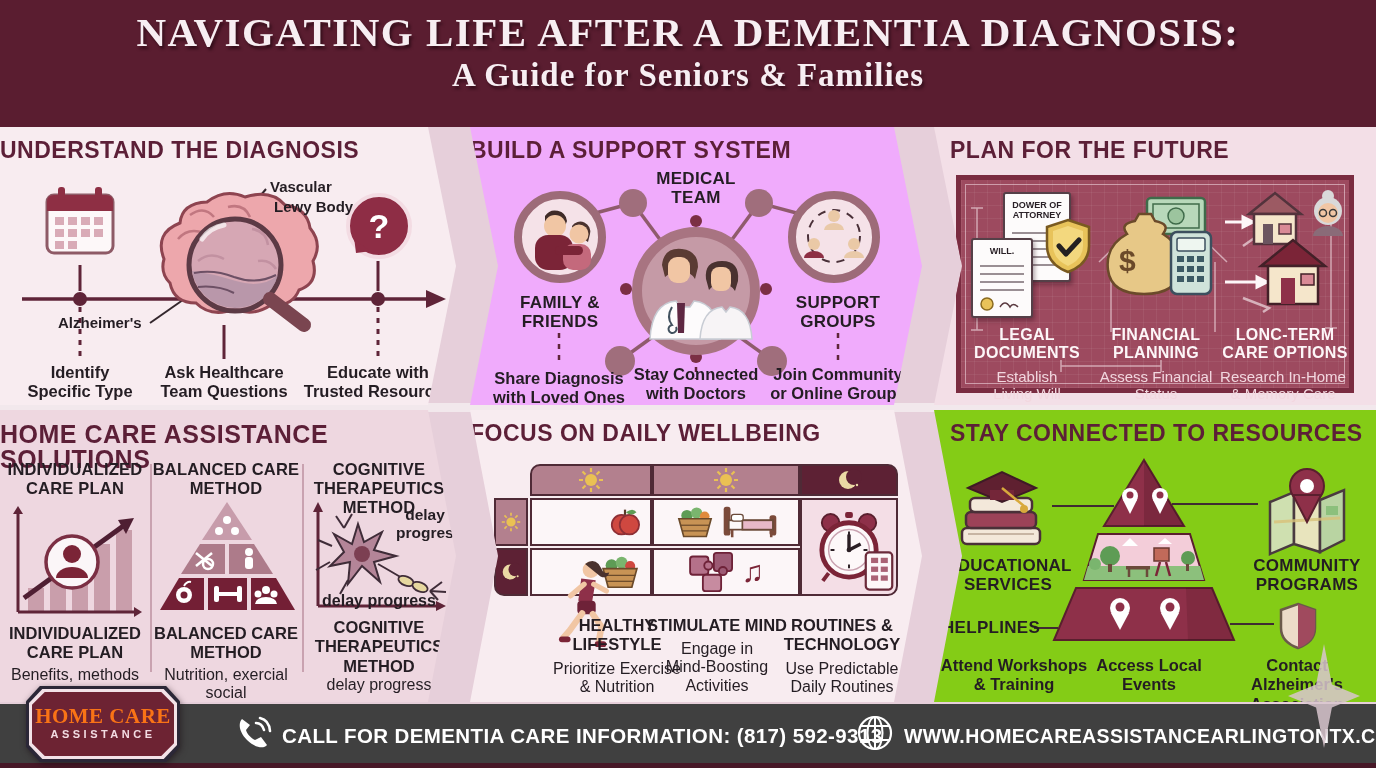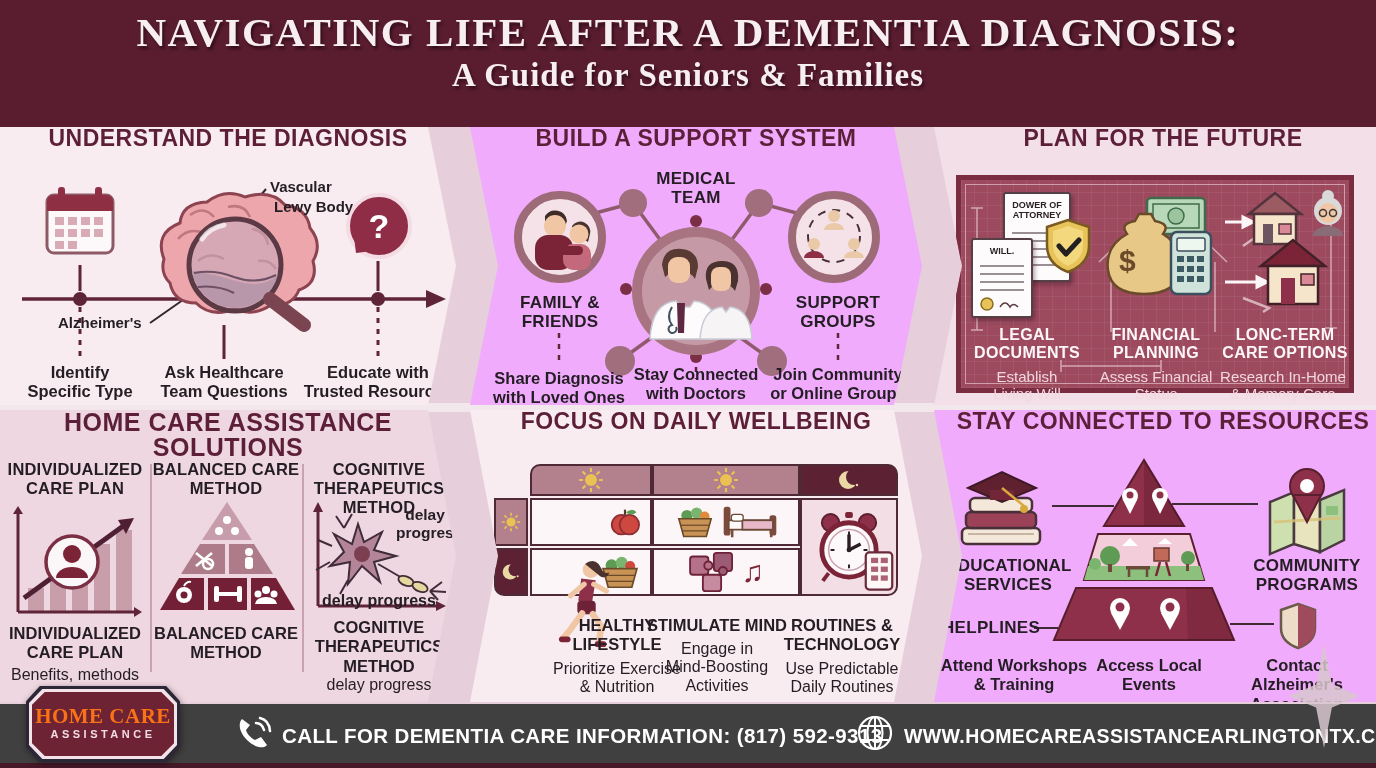--- a/index.html
+++ b/index.html
@@ -17,22 +17,22 @@
   
   .panel{position:absolute}
   .clipR{clip-path:polygon(0 0,calc(100% - 28px) 0,100% 50%,calc(100% - 28px) 100%,0 100%)}
   .clipLR{clip-path:polygon(0 0,calc(100% - 28px) 0,100% 50%,calc(100% - 28px) 100%,0 100%,28px 50%)}
   .clipL{clip-path:polygon(0 0,100% 0,100% 100%,0 100%,28px 50%)}
   .p1{left:0;top:127px;width:456px;height:278px;background:#f8ecf0}
   .p2{left:470px;top:127px;width:452px;height:278px;background:#f0abfc}
   .p3{left:934px;top:127px;width:442px;height:278px;background:#f3dfe7}
   .p4{left:0;top:410px;width:456px;height:292px;background:#eed7e0}
   .p5{left:470px;top:410px;width:452px;height:292px;background:#f8ecf0}
-  .p6{left:934px;top:410px;width:442px;height:292px;background:#f0abfc}
-  .ptitle{position:absolute;top:0;left:0;width:100%;text-align:center;font:800 23px/1 "Liberation Sans",sans-serif;color:#5c1f37;letter-spacing:.5px}
+  .p6{left:934px;top:410px;width:442px;height:292px;background:#84cc16}
+  .ptitle{position:absolute;top:12px;left:0;width:100%;text-align:left;font:800 23px/1 "Liberation Sans",sans-serif;color:#5c1f37;letter-spacing:.5px}
   .p3 .ptitle,.p6 .ptitle{padding-left:16px;width:calc(100% - 16px)}
 
   .cap{position:absolute;text-align:center;font:700 16.5px/1.18 "Liberation Sans",sans-serif;color:#241d23}
   .sub{position:absolute;text-align:center;font:400 16px/1.15 "Liberation Sans",sans-serif;color:#241d23}
   .lblS{position:absolute;text-align:center;font:800 17px/1.12 "Liberation Sans",sans-serif;color:#241d23;letter-spacing:.3px}
   .tlbl{position:absolute;font:700 15px/1.1 "Liberation Sans",sans-serif;color:#241d23}
   .chdr{position:absolute;text-align:center;font:800 16.5px/1.16 "Liberation Sans",sans-serif;color:#241d23;letter-spacing:.2px}
 
   
   .qb{position:absolute;left:346px;top:66px;width:58px;height:58px;background:#8e2d45;border:4px solid #f3dce3;border-radius:50%;display:flex;align-items:center;justify-content:center}
@@ -385,20 +385,22 @@
       </g>
     <g fill="#fff">
         <circle cx="106" cy="92" r="4"></circle>
         <circle cx="98" cy="96" r="3.5"></circle>
         <circle cx="114" cy="96" r="3.5"></circle>
         <path d="M95 106 a11 7 0 0 1 22 0 Z"></path>
       </g>
   </svg>
   <div class="cap" style="left:152px;top:214px;width:148px" data-bind="solutions.columns.1.label">BALANCED CARE
 METHOD</div>
+  <div class="sub" style="left:152px;top:256px;width:148px" data-bind="solutions.columns.1.sub">Nutrition, exercial
+social</div>
 
   <svg width="145" height="118" viewBox="0 0 145 118" style="left:306px;top:92px">
     <line x1="12" y1="8" x2="12" y2="104" stroke="#5f2438" stroke-width="3"></line>
       <polygon points="7,10 12,0 17,10" fill="#5f2438"></polygon>
     <line x1="12" y1="104" x2="134" y2="104" stroke="#5f2438" stroke-width="3"></line>
       <polygon points="130,99 140,104 130,109" fill="#5f2438"></polygon>
     <g stroke="#3f2c38" stroke-width="2" fill="none">
       <line x1="38" y1="26" x2="30" y2="14"></line>
         <line x1="38" y1="26" x2="46" y2="12"></line>
         <line x1="26" y1="44" x2="12" y2="38"></line>

